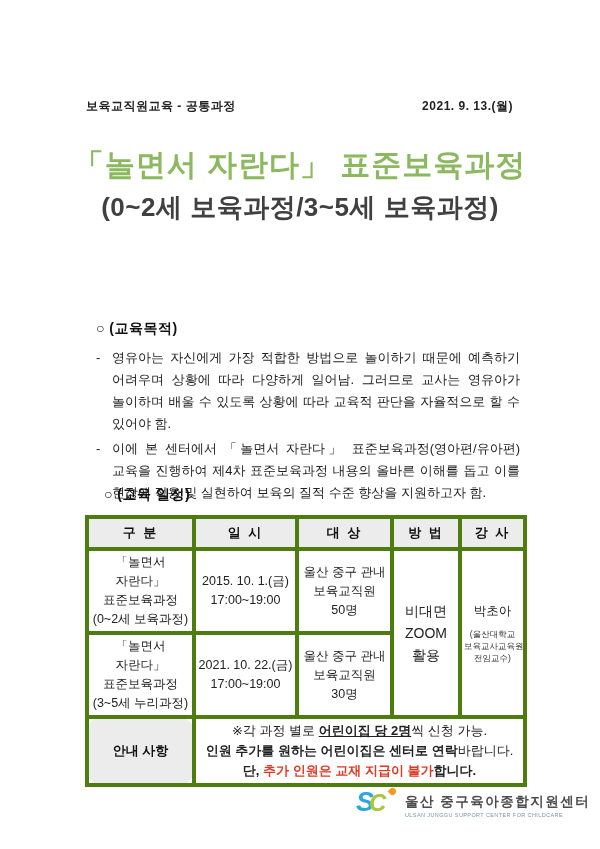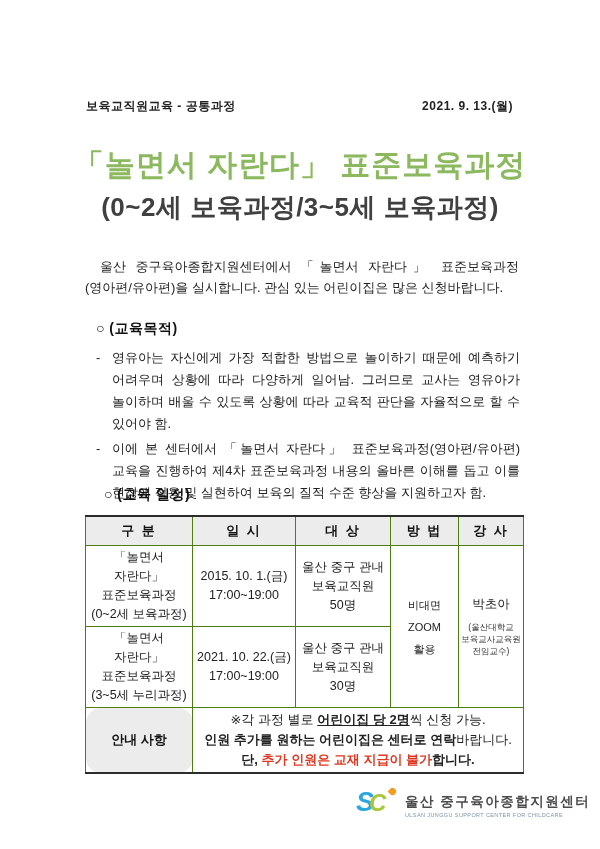--- a/index.html
+++ b/index.html
@@ -47,34 +47,34 @@
   .bullet .dash{flex:0 0 16px;}
   .bullet .bullet-text{flex:1;}
 
   
   table.schedule{
     position:absolute;top:515px;left:85px;width:438px;
     border-collapse:collapse;table-layout:fixed;
     border-top:2px solid #2c2c2c;border-bottom:2px solid #2c2c2c;
   }
   table.schedule th,table.schedule td{
-    border:1px solid #4d7c0f;text-align:center;vertical-align:middle;
+    border:4px solid #4d7c0f;text-align:center;vertical-align:middle;
     padding:2px 2px;word-break:keep-all;
   }
   table.schedule th{
     background:#ececec;font-size:13px;font-weight:bold;height:24px;
     letter-spacing:2px;color:#111;
   }
   .col-cat{width:107px;} .col-dt{width:103px;} .col-tg{width:95px;}
   .col-mt{width:68px;} .col-in{width:65px;}
   tr.row-1 td{height:74px;}
   tr.row-2 td{height:66px;}
   tr.row-notice td{height:60px;}
   td.cell-cat div,td.cell-dt div,td.cell-tg div{font-size:12.5px;line-height:19px;color:#222;}
-  td.cell-method div{font-size:11px;line-height:22px;color:#222;}
+  td.cell-method div{font-size:14px;line-height:22px;color:#222;}
   td.cell-instructor .inst-name{font-size:12.5px;color:#222;margin-bottom:8px;}
   td.cell-instructor .inst-affil{font-size:8.5px;line-height:12px;color:#333;}
   td.notice-label{background:#ececec;font-size:13px;font-weight:bold;color:#111;border-radius:15px;}
   td.notice-body{font-size:13px;line-height:20px;color:#222;}
   .em-underline{font-weight:bold;text-decoration:underline;}
   .em-bold{font-weight:bold;}
   .em-red{font-weight:bold;color:#df3822;}
 
   
   .footer-logo{
@@ -96,21 +96,20 @@
 <div class="page">
 
   <div class="doc-header">
     <span>보육교직원교육 - 공통과정</span>
     <span>2021. 9. 13.(월)</span>
   </div>
 
   <h1 class="title">「놀면서 자란다」 표준보육과정</h1>
   <h2 class="subtitle">(0~2세 보육과정/3~5세 보육과정)</h2>
 
-  <p class="intro">울산 중구육아종합지원센터에서 「놀면서 자란다」 표준보육과정(영아편/유아편)을 실시합니다. 관심 있는 어린이집은 많은 신청바랍니다.</p>
 
   <div class="section-heading heading-purpose">○ (교육목적)</div>
 
   <div class="bullets">
     <div class="bullet">
       <span class="dash">-</span>
       <span class="bullet-text">영유아는 자신에게 가장 적합한 방법으로 놀이하기 때문에 예측하기 어려우며 상황에 따라 다양하게 일어남. 그러므로 교사는 영유아가 놀이하며 배울 수 있도록 상황에 따라 교육적 판단을 자율적으로 할 수 있어야 함.</span>
     </div>
     <div class="bullet">
       <span class="dash">-</span>

